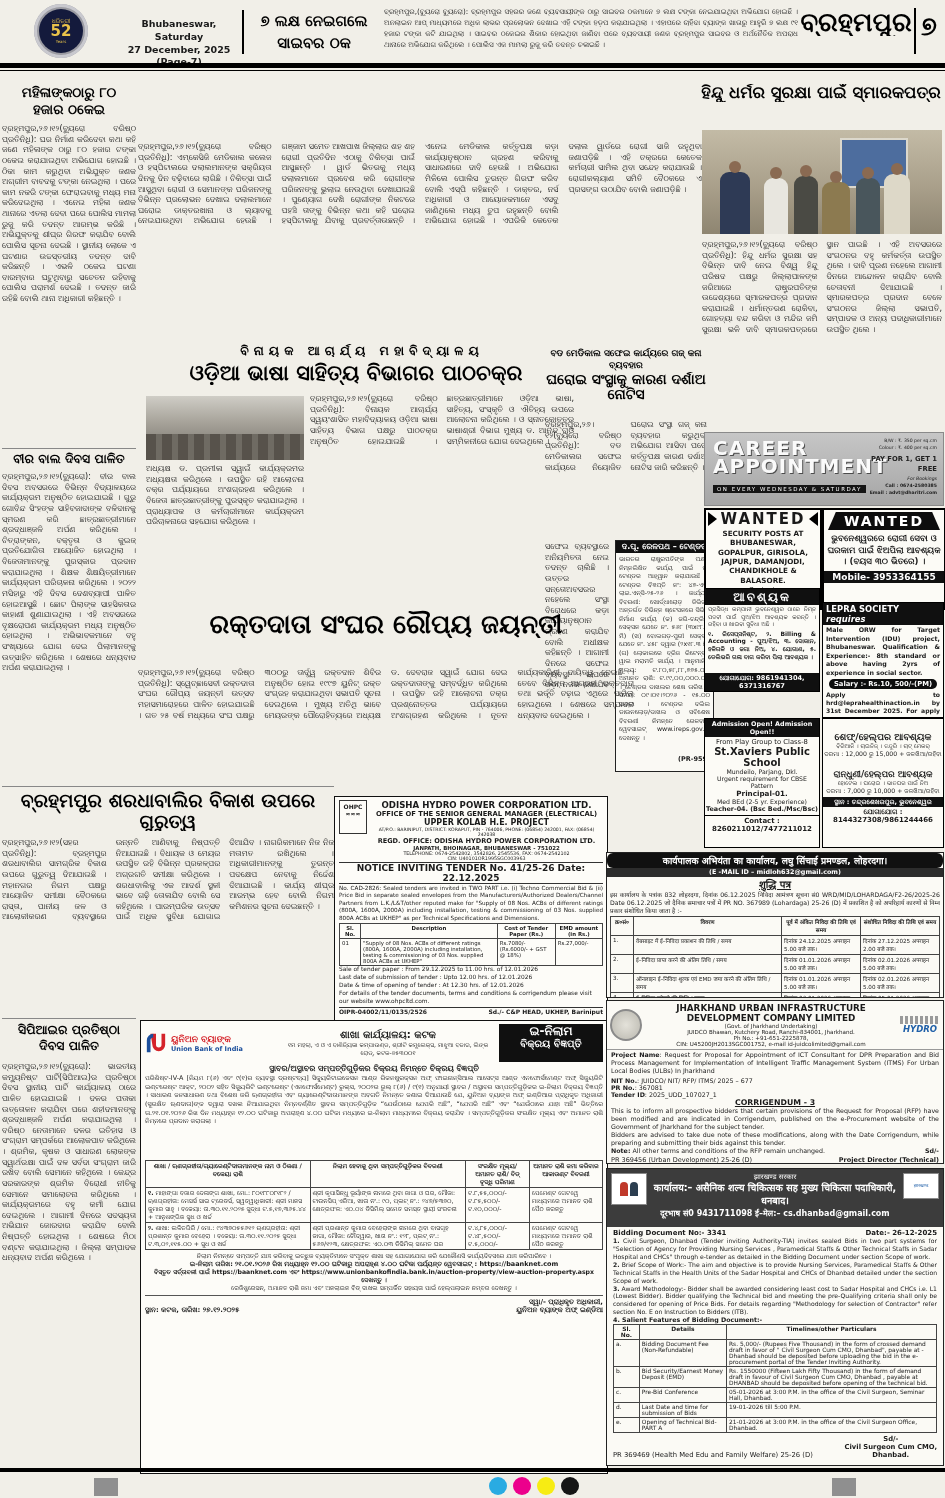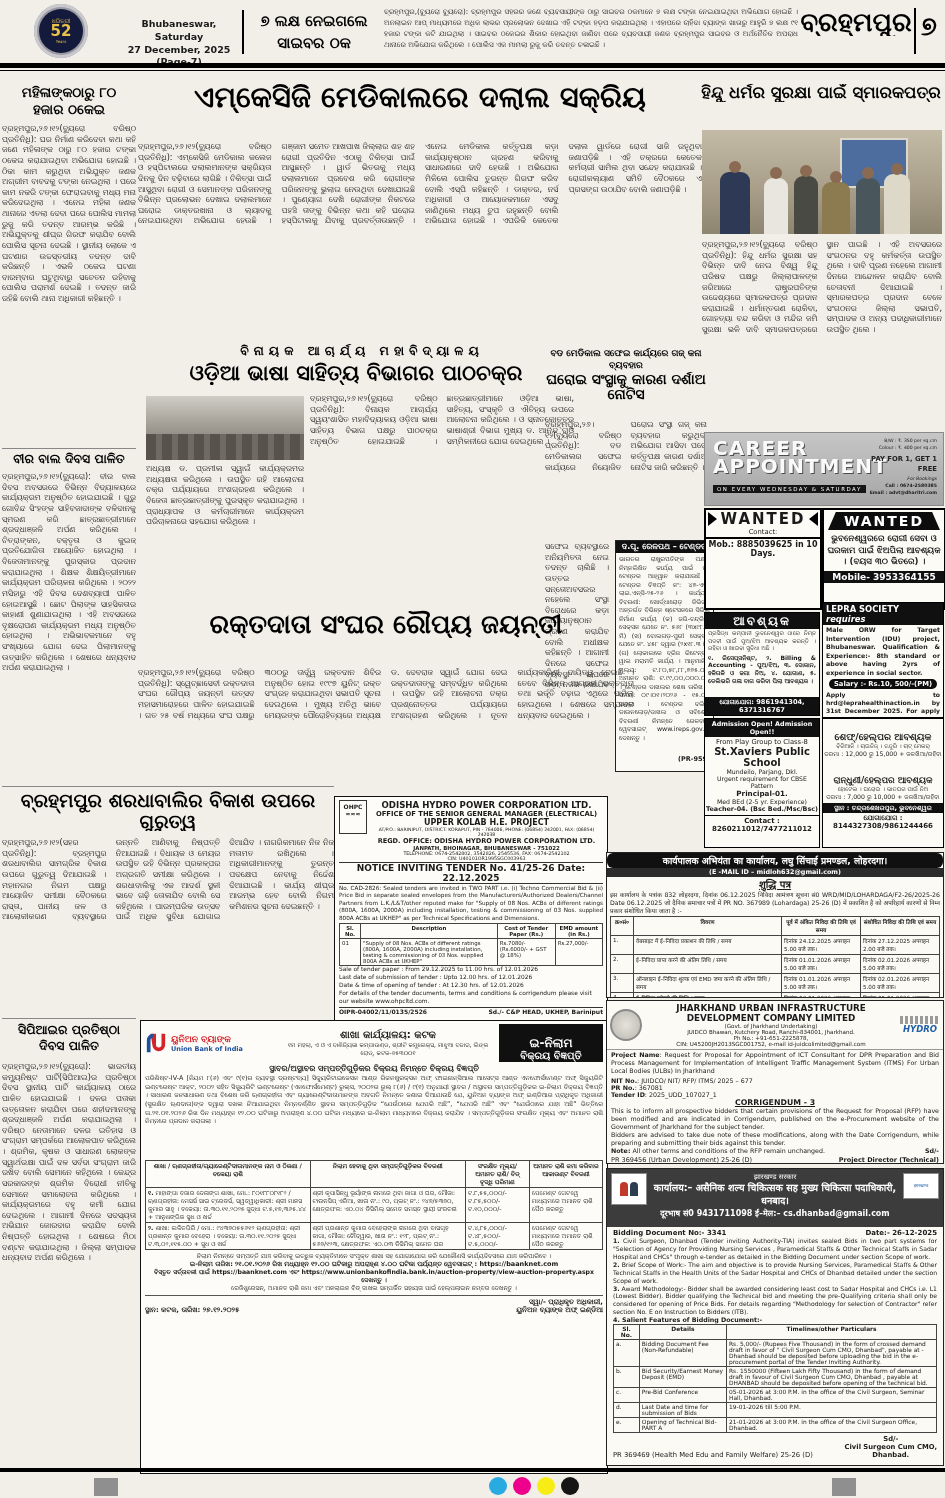--- a/index.html
+++ b/index.html
@@ -87,21 +87,20 @@
   <div class="b hl" style="left:2px;top:452px;width:134px;font-size:12.5px;">ବୀର ବାଲ ଦିବସ ପାଳିତ</div>
   <div class="b bt" style="left:2px;top:472px;width:134px;height:310px;">ବ୍ରହ୍ମପୁର,୨୬।୧୨(ବ୍ୟୁରୋ): ବୀର ବାଲ ଦିବସ ଅବସରରେ ବିଭିନ୍ନ ବିଦ୍ୟାଳୟରେ କାର୍ଯ୍ୟକ୍ରମ ଅନୁଷ୍ଠିତ ହୋଇଯାଇଛି । ଗୁରୁ ଗୋବିନ୍ଦ ସିଂହଙ୍କ ସାହିବଜାଦାଙ୍କ ବଳିଦାନକୁ ସ୍ମରଣ କରି ଛାତ୍ରଛାତ୍ରୀମାନେ ଶ୍ରଦ୍ଧାଞ୍ଜଳି ଅର୍ପଣ କରିଥିଲେ । ଚିତ୍ରାଙ୍କନ, ବକ୍ତୃତା ଓ କୁଇଜ୍ ପ୍ରତିଯୋଗିତା ଆୟୋଜିତ ହୋଇଥିଲା । ବିଜେତାମାନଙ୍କୁ ପୁରସ୍କାର ପ୍ରଦାନ କରାଯାଇଥିଲା । ଶିକ୍ଷକ ଶିକ୍ଷୟିତ୍ରୀମାନେ କାର୍ଯ୍ୟକ୍ରମ ପରିଚାଳନା କରିଥିଲେ । ୨୦୨୨ ମସିହାରୁ ଏହି ଦିବସ ଦେଶବ୍ୟାପୀ ପାଳିତ ହୋଇଆସୁଛି । ଛୋଟ ପିଲାଙ୍କ ସାହସିକତାର କାହାଣୀ ଶୁଣାଯାଇଥିଲା । ଏହି ଅବସରରେ ବୃକ୍ଷରୋପଣ କାର୍ଯ୍ୟକ୍ରମ ମଧ୍ୟ ଅନୁଷ୍ଠିତ ହୋଇଥିଲା । ଅଭିଭାବକମାନେ ବହୁ ସଂଖ୍ୟାରେ ଯୋଗ ଦେଇ ପିଲାମାନଙ୍କୁ ଉତ୍ସାହିତ କରିଥିଲେ । ଶେଷରେ ଧନ୍ୟବାଦ ଅର୍ପଣ କରାଯାଇଥିଲା ।</div>
 
   <div class="b hl" style="left:2px;top:1022px;width:134px;font-size:12.5px;line-height:1.3;">
     <span style="display:block">ସିପିଆଇର ପ୍ରତିଷ୍ଠା</span>
     <span style="display:block">ଦିବସ ପାଳିତ</span>
   </div>
   <div class="b bt" style="left:2px;top:1062px;width:134px;height:400px;">ବ୍ରହ୍ମପୁର,୨୬।୧୨(ବ୍ୟୁରୋ): ଭାରତୀୟ କମ୍ୟୁନିଷ୍ଟ ପାର୍ଟି(ସିପିଆଇ)ର ପ୍ରତିଷ୍ଠା ଦିବସ ସ୍ଥାନୀୟ ପାର୍ଟି କାର୍ଯ୍ୟାଳୟ ଠାରେ ପାଳିତ ହୋଇଯାଇଛି । ଦଳର ପତାକା ଉତ୍ତୋଳନ କରାଯିବା ପରେ ଶହୀଦମାନଙ୍କୁ ଶ୍ରଦ୍ଧାଞ୍ଜଳି ଅର୍ପଣ କରାଯାଇଥିଲା । ବରିଷ୍ଠ ନେତାମାନେ ଦଳର ଇତିହାସ ଓ ସଂଗ୍ରାମ ସମ୍ପର୍କରେ ଆଲୋକପାତ କରିଥିଲେ । ଶ୍ରମିକ, କୃଷକ ଓ ସାଧାରଣ ଲୋକଙ୍କ ସ୍ୱାର୍ଥରକ୍ଷା ପାଇଁ ଦଳ ସର୍ବଦା ସଂଗ୍ରାମ ଜାରି ରଖିବ ବୋଲି ସେମାନେ କହିଥିଲେ । କେନ୍ଦ୍ର ସରକାରଙ୍କ ଶ୍ରମିକ ବିରୋଧୀ ନୀତିକୁ ସେମାନେ ସମାଲୋଚନା କରିଥିଲେ । କାର୍ଯ୍ୟକ୍ରମରେ ବହୁ କର୍ମୀ ଯୋଗ ଦେଇଥିଲେ । ଆଗାମୀ ଦିନରେ ସଦସ୍ୟତା ଅଭିଯାନ ଜୋରଦାର କରାଯିବ ବୋଲି ନିଷ୍ପତ୍ତି ହୋଇଥିଲା । ଶେଷରେ ମିଠା ବଣ୍ଟନ କରାଯାଇଥିଲା । ଜିଲ୍ଲା ସମ୍ପାଦକ ଧନ୍ୟବାଦ ଅର୍ପଣ କରିଥିଲେ ।</div>
   <div class="sep" style="left:2px;top:1018px;width:134px;"></div>
 
-  <div class="b hl" style="left:138px;top:82px;width:564px;font-size:29px;">ଏମ୍‌କେସିଜି ମେଡିକାଲରେ ଦଲାଲ ସକ୍ରିୟ</div>
   <div class="b bt c4" style="left:138px;top:142px;width:564px;height:198px;">ବ୍ରହ୍ମପୁର,୨୬।୧୨(ବ୍ୟୁରୋ ବରିଷ୍ଠ ପ୍ରତିନିଧି): ଏମ୍‌କେସିଜି ମେଡିକାଲ କଲେଜ ଓ ହସ୍ପିଟାଲରେ ଦଲାଲମାନଙ୍କ ସକ୍ରିୟତା ଦିନକୁ ଦିନ ବଢ଼ିବାରେ ଲାଗିଛି । ଚିକିତ୍ସା ପାଇଁ ଆସୁଥିବା ରୋଗୀ ଓ ସେମାନଙ୍କ ପରିଜନଙ୍କୁ ବିଭିନ୍ନ ପ୍ରଲୋଭନ ଦେଖାଇ ଦଲାଲମାନେ ଘରୋଇ ଡାକ୍ତରଖାନା ଓ ଲ୍ୟାବକୁ ନେଇଯାଉଥିବା ଅଭିଯୋଗ ହେଉଛି । ଗଞ୍ଜାମ ସମେତ ଆଖପାଖ ଜିଲ୍ଲାର ଶହ ଶହ ରୋଗୀ ପ୍ରତିଦିନ ଏଠାକୁ ଚିକିତ୍ସା ପାଇଁ ଆସୁଛନ୍ତି । ୱାର୍ଡ ଭିତରକୁ ମଧ୍ୟ ଦଲାଲମାନେ ପ୍ରବେଶ କରି ରୋଗୀଙ୍କ ପରିଜନଙ୍କୁ ଭୁଲାଇ ନେଉଥିବା ଦେଖାଯାଇଛି । ପୁଣ୍ୟୋଗ ଦେଖି ରୋଗୀଙ୍କ ନିକଟରେ ପହଞ୍ଚି ତାଙ୍କୁ ବିଭିନ୍ନ କଥା କହି ଘରୋଇ ହସ୍ପିଟାଲକୁ ଯିବାକୁ ପ୍ରବର୍ତ୍ତାଉଛନ୍ତି । ଏନେଇ ମେଡିକାଲ କର୍ତ୍ତୃପକ୍ଷ କଡ଼ା କାର୍ଯ୍ୟାନୁଷ୍ଠାନ ଗ୍ରହଣ କରିବାକୁ ସାଧାରଣରେ ଦାବି ହେଉଛି । ଅଭିଯୋଗ ମିଳିଲେ ପୋଲିସ ତୁରନ୍ତ ଗିରଫ କରିବ ବୋଲି ଏସ୍‌ପି କହିଛନ୍ତି । ଡାକ୍ତର, ନର୍ସ ଅଧିକାରୀ ଓ ଆୟୋଜକମାନେ ଏସବୁ ଜାଣିଥିଲେ ମଧ୍ୟ ଚୁପ ରହୁଛନ୍ତି ବୋଲି ଅଭିଯୋଗ ହୋଇଛି । ଏପରିକି କେତେକ ଦଲାଲ ୱାର୍ଡରେ ରୋଗୀ ସାଜି ରହୁଥିବା ଜଣାପଡ଼ିଛି । ଏହି ଚକ୍ରରେ କେତେକ କର୍ମଚାରୀ ସାମିଲ ଥିବା ସନ୍ଦେହ କରାଯାଉଛି । ରୋଗୀକଲ୍ୟାଣ ସମିତି ବୈଠକରେ ଏ ପ୍ରସଙ୍ଗ ଉଠାଯିବ ବୋଲି ଜଣାପଡ଼ିଛି ।</div>
 
   <div class="b hl" style="left:700px;top:84px;width:242px;font-size:16.5px;">ହିନ୍ଦୁ ଧର୍ମର ସୁରକ୍ଷା ପାଇଁ ସ୍ମାରକପତ୍ର</div>
   <div class="b photo1" style="left:702px;top:130px;width:240px;height:104px;">
     <span class="p1board"></span>
     <span class="person" style="left:18px;width:30px;height:62px;background:#2e3a55;"></span>
     <span class="person" style="left:62px;width:24px;height:56px;background:#e8e6df;"></span>
     <span class="person" style="left:92px;width:24px;height:58px;background:#4a4a44;"></span>
     <span class="person" style="left:120px;width:28px;height:52px;background:#8c7a50;"></span>
     <span class="person" style="left:154px;width:24px;height:56px;background:#49565c;"></span>
@@ -188,21 +187,21 @@
         </svg>
         <div>
           <div style="font-size:9px;font-weight:800;color:#d5232a;">ୟୁନିଅନ ବ୍ୟାଙ୍କ</div>
           <div style="font-size:6.5px;font-weight:700;color:#1c4f9c;">Union Bank of India</div>
         </div>
       </div>
       <div style="flex:1;text-align:center;">
         <div style="font-size:10px;font-weight:800;">ଶାଖା କାର୍ଯ୍ୟାଳୟ: କଟକ</div>
         <div style="font-size:6px;">୧ମ ମହଲା, ଏ ଓ ଏ ବାଣିଜ୍ୟିକା କମ୍ପାଉଣ୍ଡ, ଶ୍ରୀଟି କମ୍ପ୍ଲେକ୍ସ, ମାଝୁଆ ବଜାର, ଲିଙ୍କ ରୋଡ୍, କଟକ-୭୫୩୦୦୧</div>
       </div>
-      <div class="band" style="width:104px;height:38px;display:flex;flex-direction:column;justify-content:flex-end;">
+      <div class="band" style="width:104px;height:38px;display:flex;flex-direction:column;justify-content:flex-start;">
         <span style="font-size:12px;">ଇ-ନିଲାମ</span>
         <span style="font-size:10px;">ବିକ୍ରୟ ବିଜ୍ଞପ୍ତି</span>
       </div>
     </div>
     <div class="ctr bold" style="font-size:8px;margin-top:2px;">ସ୍ଥାବର/ଅସ୍ଥାବର ସମ୍ପତ୍ତିଗୁଡ଼ିକର ବିକ୍ରୟ ନିମନ୍ତେ ବିକ୍ରୟ ବିଜ୍ଞପ୍ତି</div>
     <div class="j" style="font-size:6.4px;line-height:1.35;height:86px;overflow:hidden;">ପରିଶିଷ୍ଟ-IV-A [ନିୟମ ୮(୬) ଏବଂ ୯(୧)ର ବ୍ୟବସ୍ଥା ଦ୍ରଷ୍ଟବ୍ୟ] ସିକ୍ୟୁରିଟାଇଜେସନ ଆଣ୍ଡ ରିକନଷ୍ଟ୍ରକ୍ସନ ଅଫ୍ ଫାଇନାନ୍ସିଆଲ ଆସେଟ୍ସ ଆଣ୍ଡ ଏନଫୋର୍ସମେଣ୍ଟ ଅଫ୍ ସିକ୍ୟୁରିଟି ଇଣ୍ଟରେଷ୍ଟ ଆକ୍ଟ, ୨୦୦୨ ସହିତ ସିକ୍ୟୁରିଟି ଇଣ୍ଟରେଷ୍ଟ (ଏନଫୋର୍ସମେଣ୍ଟ) ରୁଲ୍ସ, ୨୦୦୨ର ରୁଲ୍ ୮(୬) / ୯(୧) ଅନୁଯାୟୀ ସ୍ଥାବର / ଅସ୍ଥାବର ସମ୍ପତ୍ତିଗୁଡ଼ିକର ଇ-ନିଲାମ ବିକ୍ରୟ ବିଜ୍ଞପ୍ତି । ସାଧାରଣ ଜନସାଧାରଣ ତଥା ବିଶେଷ କରି ଋଣଗ୍ରହୀତା ଏବଂ ଗ୍ୟାରେଣ୍ଟିଦାତାମାନଙ୍କ ଅବଗତି ନିମନ୍ତେ ଜଣାଇ ଦିଆଯାଉଛି ଯେ, ୟୁନିଅନ ବ୍ୟାଙ୍କ ଅଫ୍ ଇଣ୍ଡିଆର ପ୍ରାଧିକୃତ ଅଧିକାରୀ (ସୁରକ୍ଷିତ ଋଣଦାତା)ଙ୍କ ଦ୍ୱାରା ଦଖଲ ନିଆଯାଇଥିବା ନିମ୍ନବର୍ଣ୍ଣିତ ସ୍ଥାବର ସମ୍ପତ୍ତିଗୁଡ଼ିକ “ଯେଉଁଠାରେ ଯେପରି ଅଛି”, “ଯେପରି ଅଛି” ଏବଂ “ଯେଉଁଠାରେ ଯାହା ଅଛି” ଭିତ୍ତିରେ ତା.୨୧.୦୧.୨୦୨୬ ରିଖ ଦିନ ମଧ୍ୟାହ୍ନ ୧୨.୦୦ ଘଟିକାରୁ ଅପରାହ୍ଣ ୪.୦୦ ଘଟିକା ମଧ୍ୟରେ ଇ-ନିଲାମ ମାଧ୍ୟମରେ ବିକ୍ରୟ କରାଯିବ । ସମ୍ପତ୍ତିଗୁଡ଼ିକର ସଂରକ୍ଷିତ ମୂଲ୍ୟ ଏବଂ ଅମାନତ ରାଶି ନିମ୍ନରେ ପ୍ରଦାନ କରାଗଲା ।</div>
     <table class="tb" style="font-size:6.2px;">
       <tbody>
           <tr>
         <th style="width:36%;">ଶାଖା / ଋଣଗ୍ରହୀତା/ଗ୍ୟାରେଣ୍ଟିଦାତାମାନଙ୍କ ନାମ ଓ ଠିକଣା / ବକେୟା ରାଶି</th>
@@ -248,31 +247,32 @@
       <div>Colour : ₹. 400 per sq.cm</div>
       <div class="bold" style="font-size:6.8px;margin:2px 0;">PAY FOR 1, GET 1 FREE</div>
       <div style="font-style:italic;">For Bookings</div>
       <div class="bold">Call : 0674-2580385</div>
       <div class="bold">Email : advt@dharitri.com</div>
     </div>
   </div>
 
   <div class="b" style="left:704px;top:508px;width:114px;height:98px;border:2.5px solid #000;background:#fcfbf6;">
     <div class="wantA">WANTED</div>
+    <div class="ctr bold" style="font-size:7.2px;line-height:1.3;padding:1px 3px;">SECURITY POSTS AT BHUBANESWAR, GOPALPUR, GIRISOLA, JAJPUR, DAMANJODI, CHANDIKHOLE &amp; BALASORE.</div>
     <div class="ctr" style="font-size:6.8px;">Contact:</div>
     <div class="ctr bold" style="font-size:8px;border-top:2px solid #000;margin-top:1px;padding:1px 0;">Mob.: 8885039625 in 10 Days.</div>
   </div>
 
   <div class="b" style="left:822px;top:508px;width:120px;height:98px;border:2.5px solid #000;background:#fcfbf6;">
     <div class="wantB" style="margin:2px 4px;">WANTED</div>
     <div class="ctr bold" style="font-size:8.6px;line-height:1.35;padding:1px 3px;">ଭୁବନେଶ୍ୱରରେ ରୋଗୀ ସେବା ଓ ଘରକାମ ପାଇଁ ଝିଅପିଲା ଆବଶ୍ୟକ । (ବୟସ ୩୦ ଭିତରେ) ।</div>
     <div class="band" style="font-size:9px;margin-top:2px;padding:1px 0;">Mobile- 3953364155</div>
   </div>
 
-  <div class="b" style="left:704px;top:612px;width:114px;height:102px;border:1.5px solid #000;background:#fcfbf6;">
+  <div class="b" style="left:704px;top:588px;width:114px;height:102px;border:1.5px solid #000;background:#fcfbf6;">
     <div class="band" style="font-size:12px;letter-spacing:2px;padding:1px 0;">ଆବଶ୍ୟକ</div>
     <div class="j" style="font-size:5.8px;line-height:1.3;padding:1px 3px;">ପ୍ରସିଦ୍ଧ କମ୍ପାନୀ ଭୁବନେଶ୍ୱର ଠାରେ ନିମ୍ନ ପଦବୀ ପାଇଁ ପୁଅ/ଝିଅ ଆବଶ୍ୟକ କରନ୍ତି । ରହିବା ଓ ଖାଇବା ସୁବିଧା ଅଛି ।</div>
     <div class="j" style="font-size:6px;line-height:1.3;padding:0 3px;font-weight:700;">୧. ରିସେପ୍ସନିଷ୍ଟ, ୨. Billing &amp; Accounting - ପୁଅ/ଝିଅ, ୩. ଦୋକାନ, ହଳିଗଳି ଓ ଜଗା ନିଅ, ୪. ଯୋଗାଣ, ୫. ଡେଲିଭରି ଗଳା ବାଗ କରିବା ପିଲା ଆବଶ୍ୟକ ।</div>
     <div class="band" style="font-size:6.6px;position:absolute;bottom:0;left:0;right:0;padding:1px 0;">ଯୋଗାଯୋଗ: 9861941304, 6371316767</div>
   </div>
 
   <div class="b" style="left:822px;top:602px;width:120px;height:114px;border:1.5px solid #000;background:#fcfbf6;">
     <div class="band" style="font-size:8.4px;text-align:left;padding:1px 3px;">
       <span>LEPRA SOCIETY</span>
       <span style="font-style:italic;">requires</span>
@@ -291,21 +291,21 @@
     <div class="bold" style="font-size:7.2px;">Principal-01.</div>
     <div style="font-size:6.2px;">Med BEd (2-5 yr. Experience)</div>
     <div class="bold" style="font-size:6.4px;">Teacher-04. (Bsc Bed./Msc/Bsc)</div>
     <div class="bold" style="font-size:7px;border-top:1.5px solid #000;margin-top:2px;padding:1px 0;">Contact : 8260211012/7477211012</div>
   </div>
 
   <div class="b" style="left:822px;top:718px;width:120px;height:128px;border:1.5px solid #000;background:#fcfbf6;text-align:center;">
     <div class="bold" style="font-size:9.4px;margin-top:12px;">ଶେଫ୍/ହେଲ୍ପର ଆବଶ୍ୟକ</div>
     <div style="font-size:5.8px;">ବିରିଆନି । ଚାଇନିଜ୍ । ତନ୍ଦୁରି । ଚାଟ୍ ମେକର୍</div>
     <div style="font-size:6.2px;">ଦରମା : 12,000 ରୁ 15,000 + ଜଳଖିଆ/ରହିବା</div>
-    <div class="bold" style="font-size:8.8px;margin-top:17px;">ରାନ୍ଧୁଣୀ/ହେଲ୍ପର ଆବଶ୍ୟକ</div>
+    <div class="bold" style="font-size:8.8px;margin-top:11px;">ରାନ୍ଧୁଣୀ/ହେଲ୍ପର ଆବଶ୍ୟକ</div>
     <div style="font-size:5.8px;">ହୋଟେଲ । ଘରୋଇ । ଭାତଘର ପାଇଁ ନିଅ</div>
     <div style="font-size:6.2px;">ଦରମା : 7,000 ରୁ 10,000 + ଜଳଖିଆ/ରହିବା</div>
     <div class="band" style="font-size:6.6px;margin-top:2px;padding:1px 0;">ସ୍ଥାନ : ଚନ୍ଦ୍ରଶେଖରପୁର, ଭୁବନେଶ୍ୱର</div>
     <div class="bold" style="font-size:7px;padding:1px 0;">ଯୋଗାଯୋଗ : 8144327308/9861244466</div>
   </div>
 
   <div class="b" style="left:606px;top:852px;width:336px;height:144px;border:1px solid #222;background:#fbfaf5;">
     <div class="band" style="font-size:9.2px;padding:1px 2px;border-radius:6px;">कार्यपालक अभियंता का कार्यालय, लघु सिंचाई प्रमण्डल, लोहरदगा।</div>
     <div class="band" style="font-size:6.4px;background:#2c2c2c;padding:0 2px 1px;">(E -MAIL ID – midloh632@gmail.com)</div>
     <div class="ctr bold" style="font-size:10px;text-decoration:underline;">शुद्धि पत्र</div>

